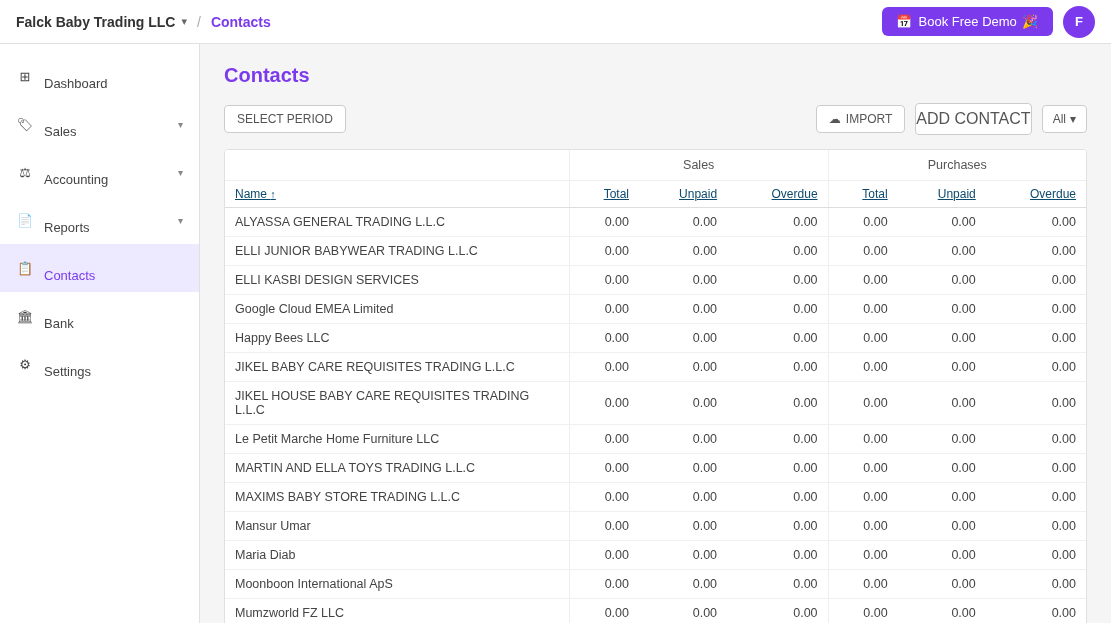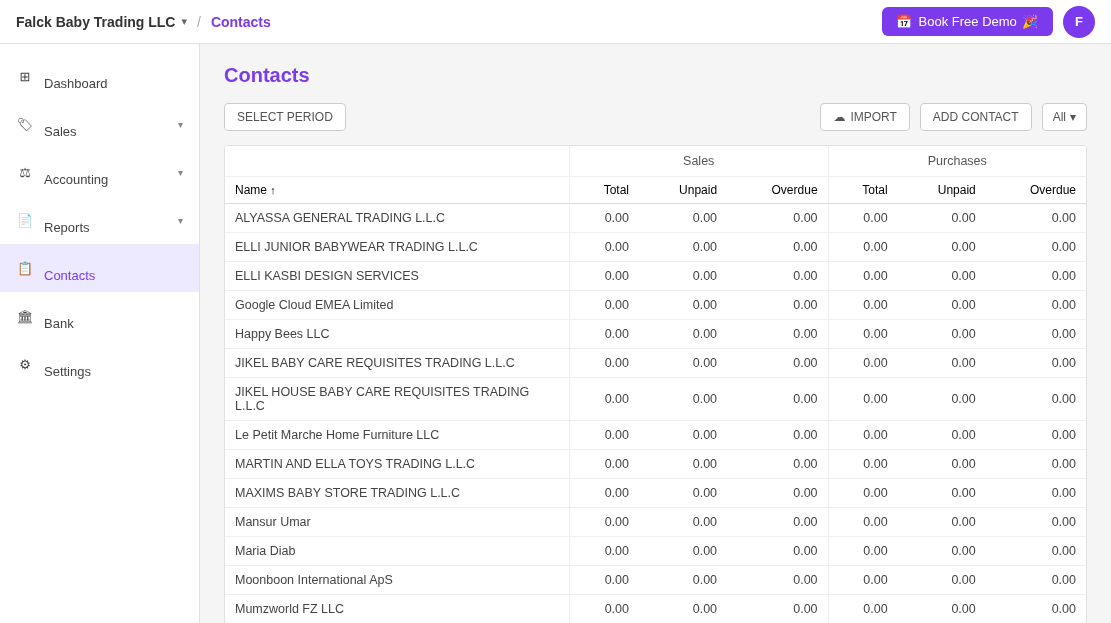--- a/index.html
+++ b/index.html
@@ -54,34 +54,34 @@
     .btn-select-period {
       border: 1px solid #ccc; background: #fff; color: #555; border-radius: 4px;
       padding: 6px 12px; font-size: 12px; cursor: pointer;
     }
     .btn-import {
       border: 1px solid #ccc; background: #fff; color: #555; border-radius: 4px;
       padding: 6px 12px; font-size: 12px; cursor: pointer; display: flex; align-items: center; gap: 5px;
     }
     .btn-add-contact {
       border: 1px solid #ccc; background: #fff; color: #555; border-radius: 4px;
-      padding: 6px 12px; font-size: 12px; cursor: pointer; font-weight: 500;
+      padding: 6px 0; font-size: 16px; cursor: pointer; font-weight: 500;
     }
     .btn-all {
       border: 1px solid #ccc; background: #fff; color: #555; border-radius: 4px;
       padding: 6px 10px; font-size: 12px; cursor: pointer; display: flex; align-items: center; gap: 4px;
     }
 
     
     .table-wrapper { background: #fff; border: 1px solid #e0e0e0; border-radius: 4px; overflow: hidden; }
     table { width: 100%; border-collapse: collapse; font-size: 12.5px; }
     thead tr { background: #fff; }
     thead tr:first-child th { border-bottom: 1px solid #eee; padding: 8px 10px; text-align: center; font-weight: 500; color: #555; }
     thead tr:first-child th:first-child { text-align: left; }
-    thead tr:nth-child(2) th { border-bottom: 1px solid #ddd; padding: 6px 10px; text-align: right; font-size: 12px; color: #000000; font-weight: 500; }
+    thead tr:nth-child(2) th { border-bottom: 1px solid #ddd; padding: 6px 10px; text-align: right; font-size: 12px; color: #0c4a6e; font-weight: 500; text-decoration: underline; }
     thead tr:nth-child(2) th:first-child { text-align: left; }
 
     tbody tr { border-bottom: 1px solid #f0f0f0; }
     tbody td { padding: 7px 10px; text-align: right; color: #444; }
     tbody td:first-child { text-align: left; }
   </style>
 </head>
 <body>
 
 <div class="topbar">

